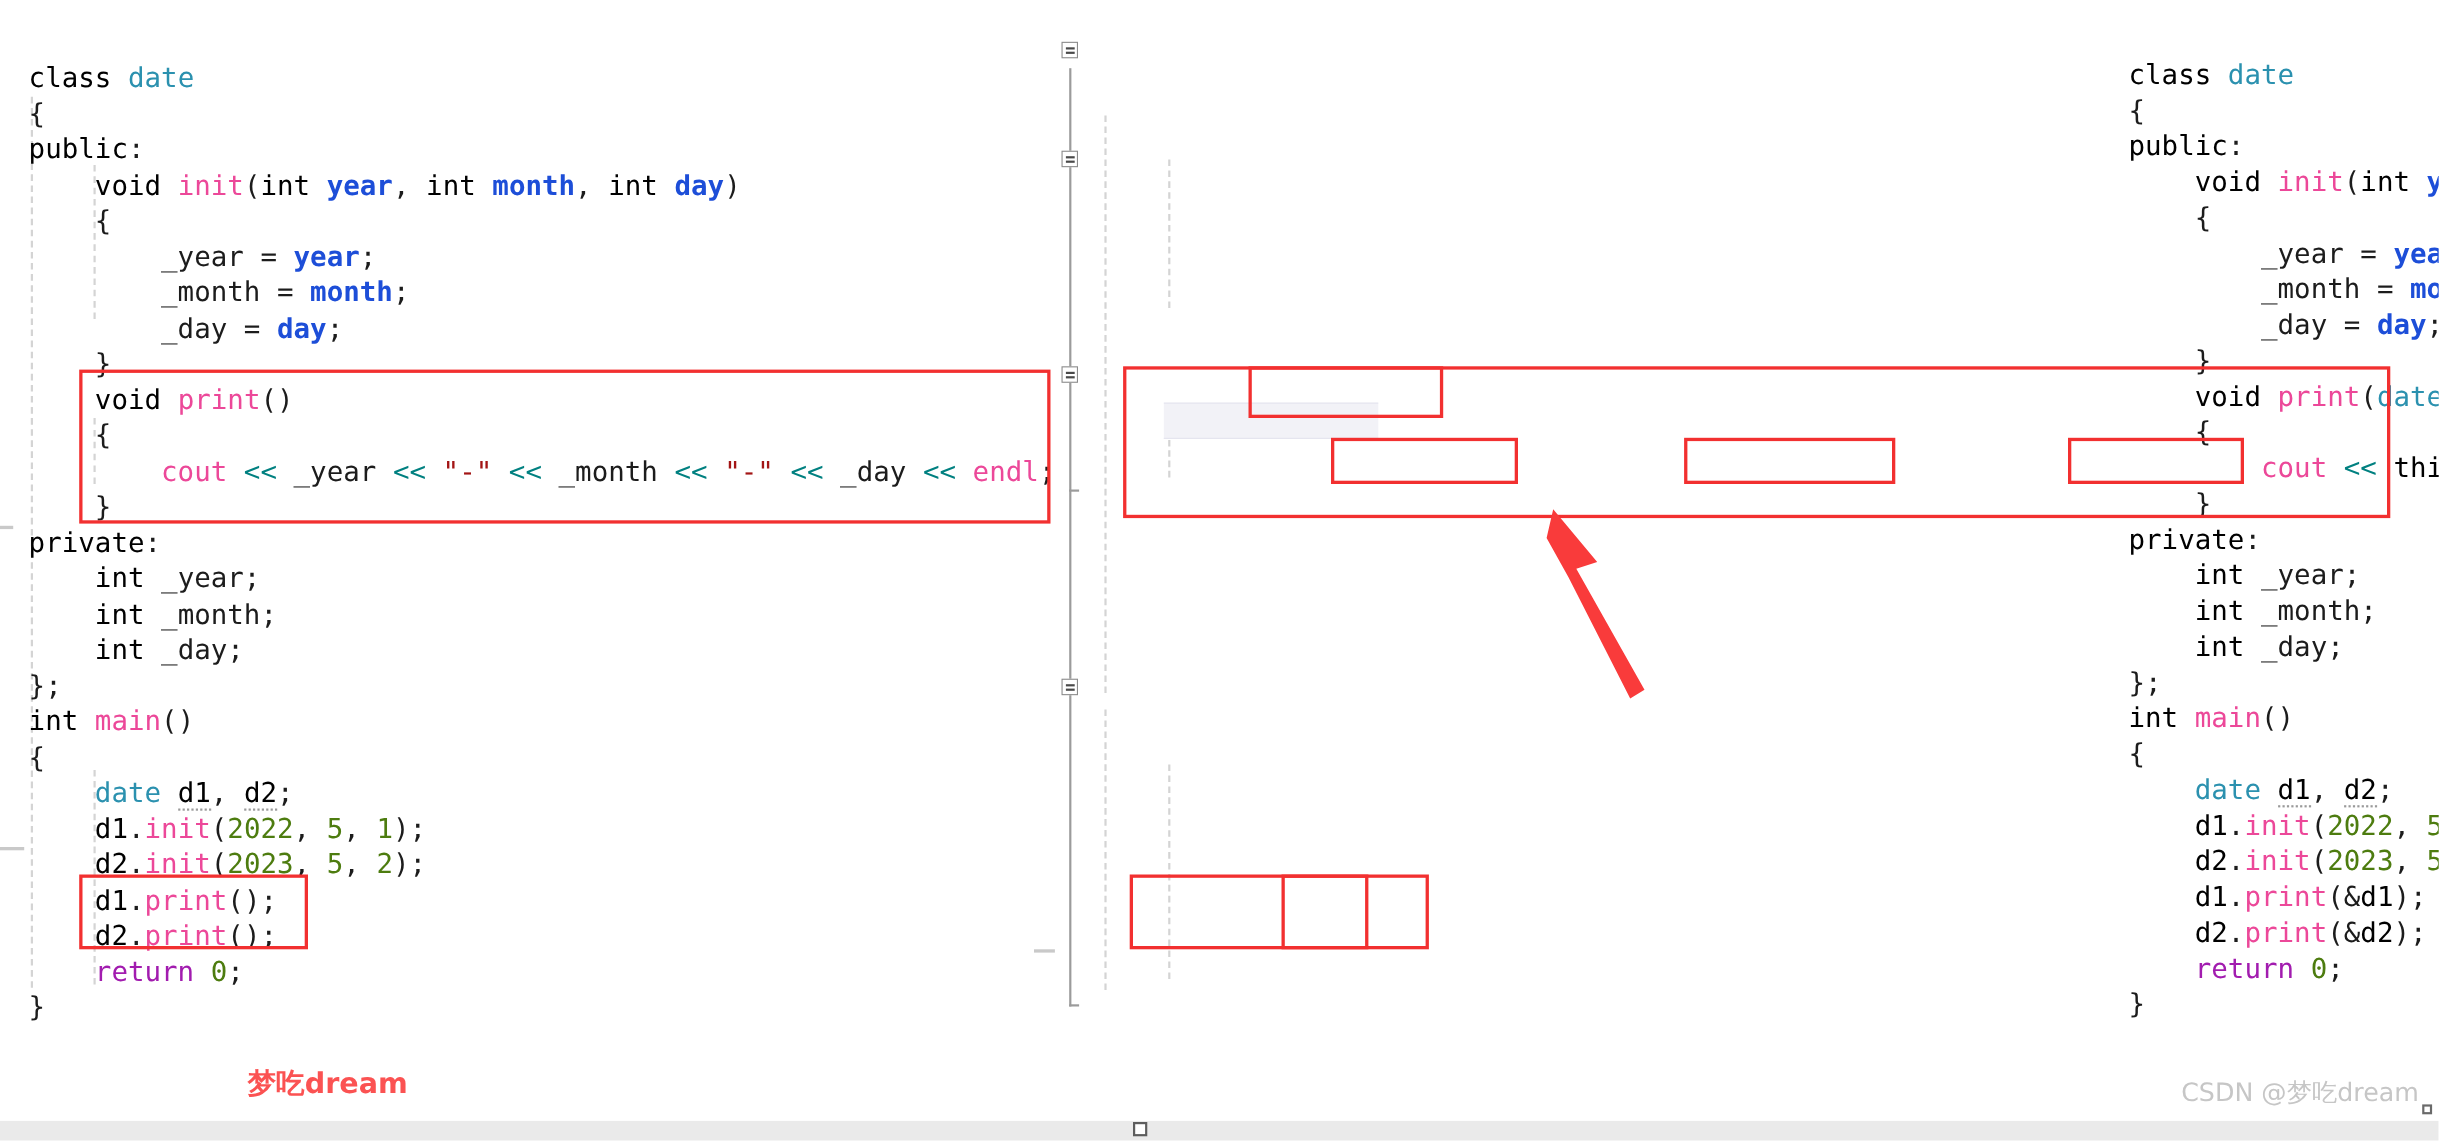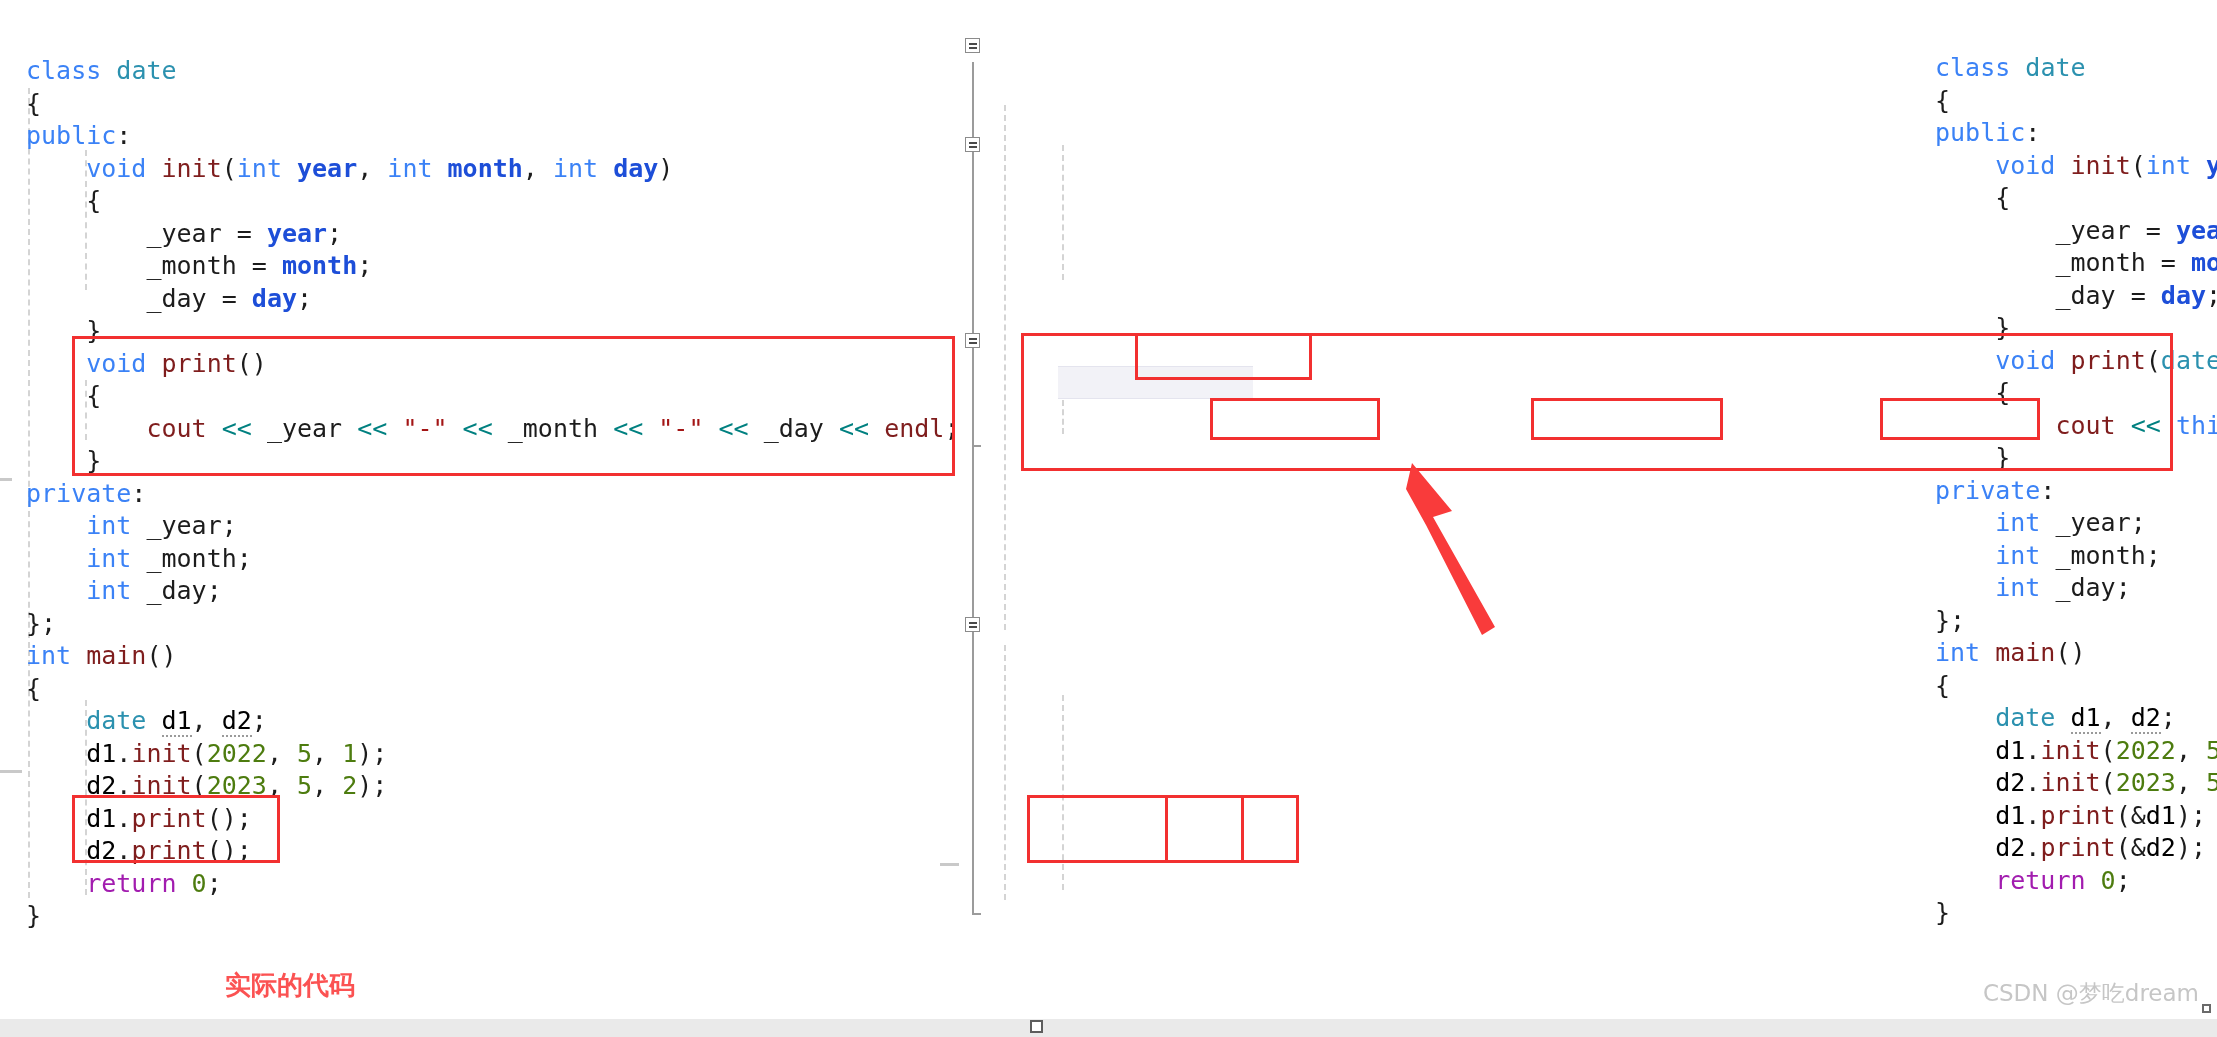--- a/index.html
+++ b/index.html
@@ -34,23 +34,23 @@
     font-family: "DejaVu Sans Mono", "Liberation Mono", monospace;
     font-size: 25px;
     line-height: 32.5px;
     white-space: pre;
     color: #1c1c1c;
   }
   #code-left  { left: 26px; top: 30px; }
   #code-right { left: 975px; top: 27px; }
 
   
-  .kw     { color: #3b82f6; }            
+  .kw     { color: #000000; }            
   .type   { color: #2b91af; }            
-  .fn     { color: #7f1d1d; }            
+  .fn     { color: #ec4899; }            
   .param  { color: #1d4ed8; font-weight: bold; }            
   .var    { color: #000000; }            
   .num    { color: #4d7c0f; }            
   .str    { color: #a31515; }            
   .op     { color: #008080; }            
   .ret    { color: #a21caf; }            
   .plain  { color: #1c1c1c; }
   .ulong  { border-bottom: 2px dotted #9a9a9a; }
 
   
@@ -216,21 +216,21 @@
     <span class="var">d1</span><span class="plain">.</span><span class="fn">init</span><span class="plain">(</span><span class="num">2022</span><span class="plain">,</span> <span class="num">5</span><span class="plain">,</span> <span class="num">1</span><span class="plain">);</span>
     <span class="var">d2</span><span class="plain">.</span><span class="fn">init</span><span class="plain">(</span><span class="num">2023</span><span class="plain">,</span> <span class="num">5</span><span class="plain">,</span> <span class="num">2</span><span class="plain">);</span>
     <span class="var">d1</span><span class="plain">.</span><span class="fn">print</span><span class="plain">();</span>
     <span class="var">d2</span><span class="plain">.</span><span class="fn">print</span><span class="plain">();</span>
     <span class="ret">return</span> <span class="num">0</span><span class="plain">;</span>
 <span class="plain">}</span></pre>
 
     <div class="rbox" style="left:72px; top:336px; width:883px; height:140px;"></div>
     <div class="rbox" style="left:72px; top:795px; width:208px; height:68px;"></div>
 
-    <div class="note-caption" style="left:225px; top:968px;">实际的代码</div>
+    <div class="note-caption" style="left:225px; top:968px;">梦吃dream</div>
   </div>
 
   <div class="pane" id="pane-right">
 
     <div class="foldbar" style="left:12px; top:62px;  height:560px;"></div>
     <div class="foldbar" style="left:12px; top:630px; height:285px;"></div>
     <div class="foldbox" style="left:5px;  top:38px;"></div>
     <div class="foldbox" style="left:5px;  top:137px;"></div>
     <div class="foldbox" style="left:5px;  top:333px;"></div>
     <div class="foldbox" style="left:5px;  top:617px;"></div>

